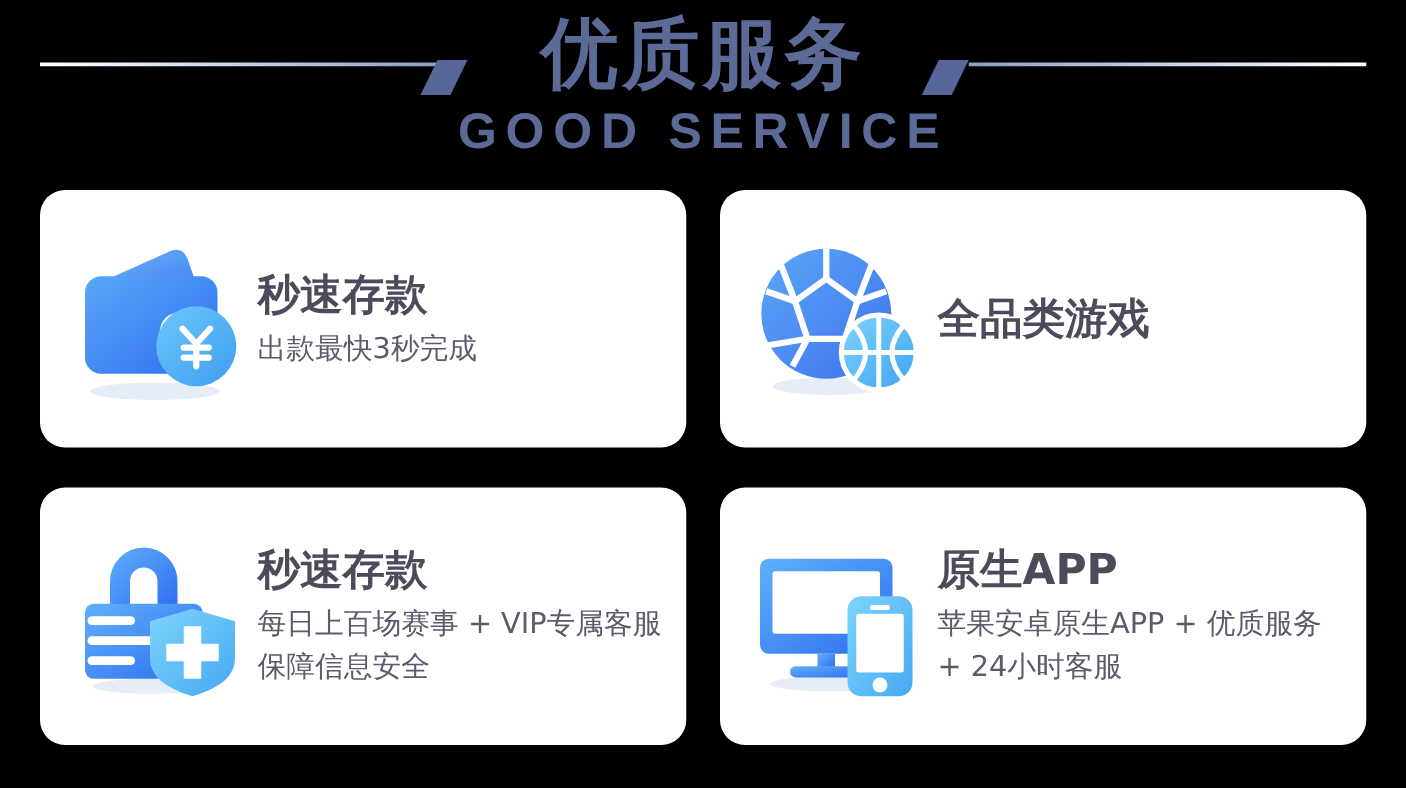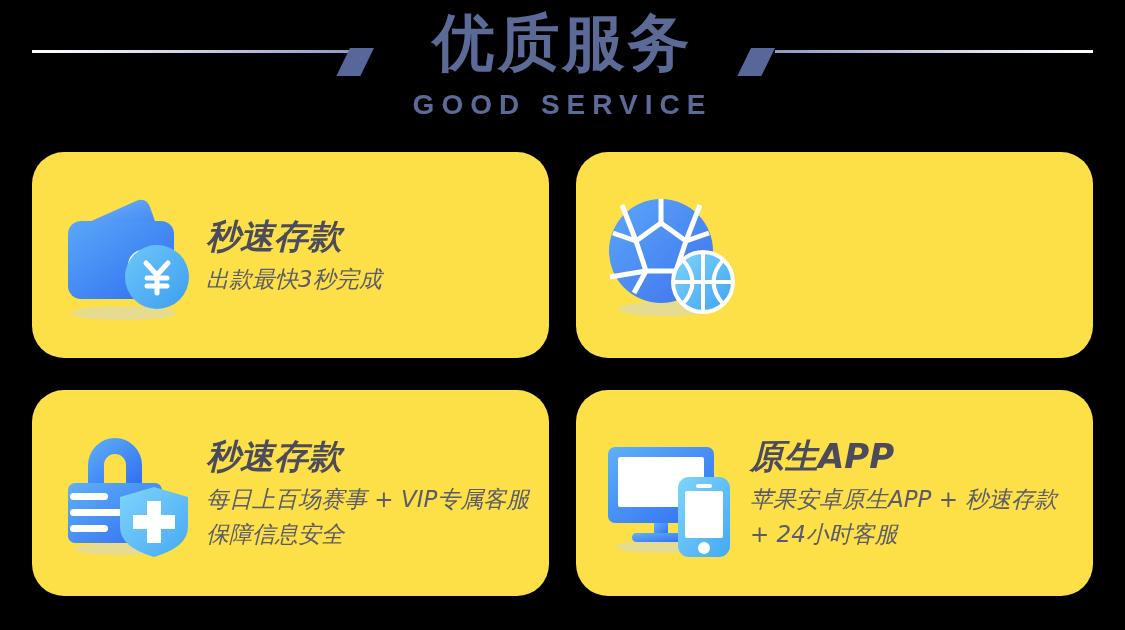--- a/index.html
+++ b/index.html
@@ -76,21 +76,21 @@
   .title-cn {
     font-size: 62px;
     line-height: 86px;
     font-weight: 700;
     color: #5b6a96;
     letter-spacing: 3px;
     font-family: "DejaVu Sans", "Liberation Sans", sans-serif;
   }
 
   .title-en {
-    font-size: 28px;
+    font-size: 40px;
     line-height: 38px;
     font-weight: 700;
     color: #5b6a96;
     letter-spacing: 7px;
     font-family: "Liberation Sans", sans-serif;
   }
 
   
   .grid {
     position: absolute;
@@ -99,27 +99,26 @@
     width: 1061px;
     height: 444px;
     display: grid;
     grid-template-columns: 517px 517px;
     grid-template-rows: 206px 206px;
     column-gap: 27px;
     row-gap: 32px;
   }
 
   .card {
-    background: #fde047;
-    border-radius: 32px;
+    background: #ffffff;
+    border-radius: 20px;
     display: flex;
     align-items: center;
     padding: 0 18px 0 26px;
     overflow: hidden;
-    font-style: italic;
   }
 
   .card-icon {
     flex: 0 0 auto;
     width: 142px;
     height: 140px;
     position: relative;
   }
 
   .card-text {
@@ -238,20 +237,21 @@
         <g stroke="#ffffff" stroke-width="4" fill="none">
           <circle cx="101" cy="97" r="30"></circle>
           <path d="M101 67 L101 127"></path>
           <path d="M71 97 L131 97"></path>
           <path d="M80 74 Q101 97 80 120"></path>
           <path d="M122 74 Q101 97 122 120"></path>
         </g>
       </svg>
     </div>
     <div class="card-text">
+      <div class="card-title">全品类游戏</div>
     </div>
   </div>
 
   <div class="card">
     <div class="card-icon">
       <svg class="icon-svg" viewBox="0 0 142 140" xmlns="http://www.w3.org/2000/svg">
         <defs>
           <linearGradient id="g3a" x1="0" y1="0" x2="1" y2="1">
             <stop offset="0" stop-color="#5fb0fa"></stop>
               <stop offset="1" stop-color="#2f6ef0"></stop>
@@ -298,17 +298,17 @@
         <rect x="52" y="100" width="14" height="12" fill="url(#g4a)"></rect>
         <rect x="30" y="110" width="58" height="9" rx="4.5" fill="url(#g4a)"></rect>
         <rect x="76" y="54" width="52" height="80" rx="11" fill="url(#g4b)"></rect>
         <rect x="83" y="68" width="38" height="47" rx="2" fill="#ffffff"></rect>
         <rect x="94" y="61" width="16" height="4" rx="2" fill="#ffffff"></rect>
         <circle cx="102" cy="125" r="6" fill="#ffffff"></circle>
       </svg>
     </div>
     <div class="card-text">
       <div class="card-title">原生APP</div>
-      <div class="card-desc">苹果安卓原生APP + 秒速存款 + 24小时客服</div>
+      <div class="card-desc">苹果安卓原生APP + 优质服务 + 24小时客服</div>
     </div>
   </div>
 
 </div>
 
 </body></html>

